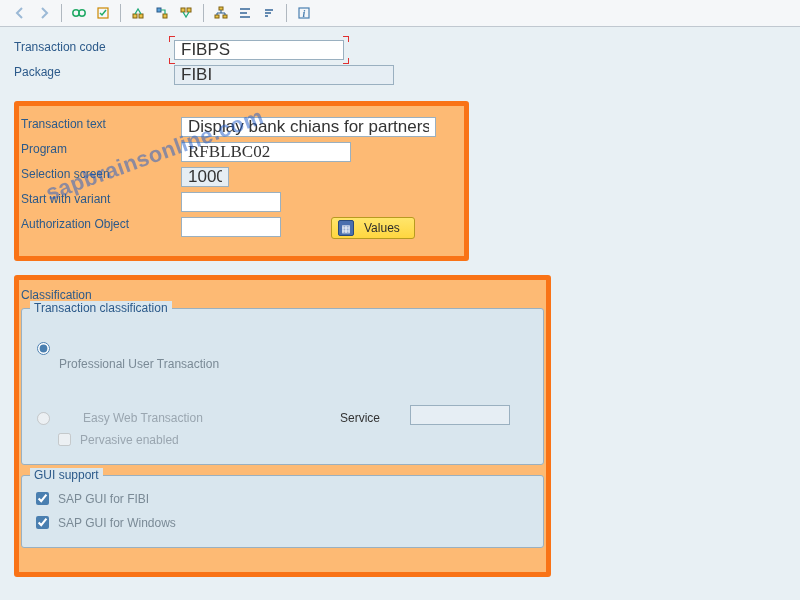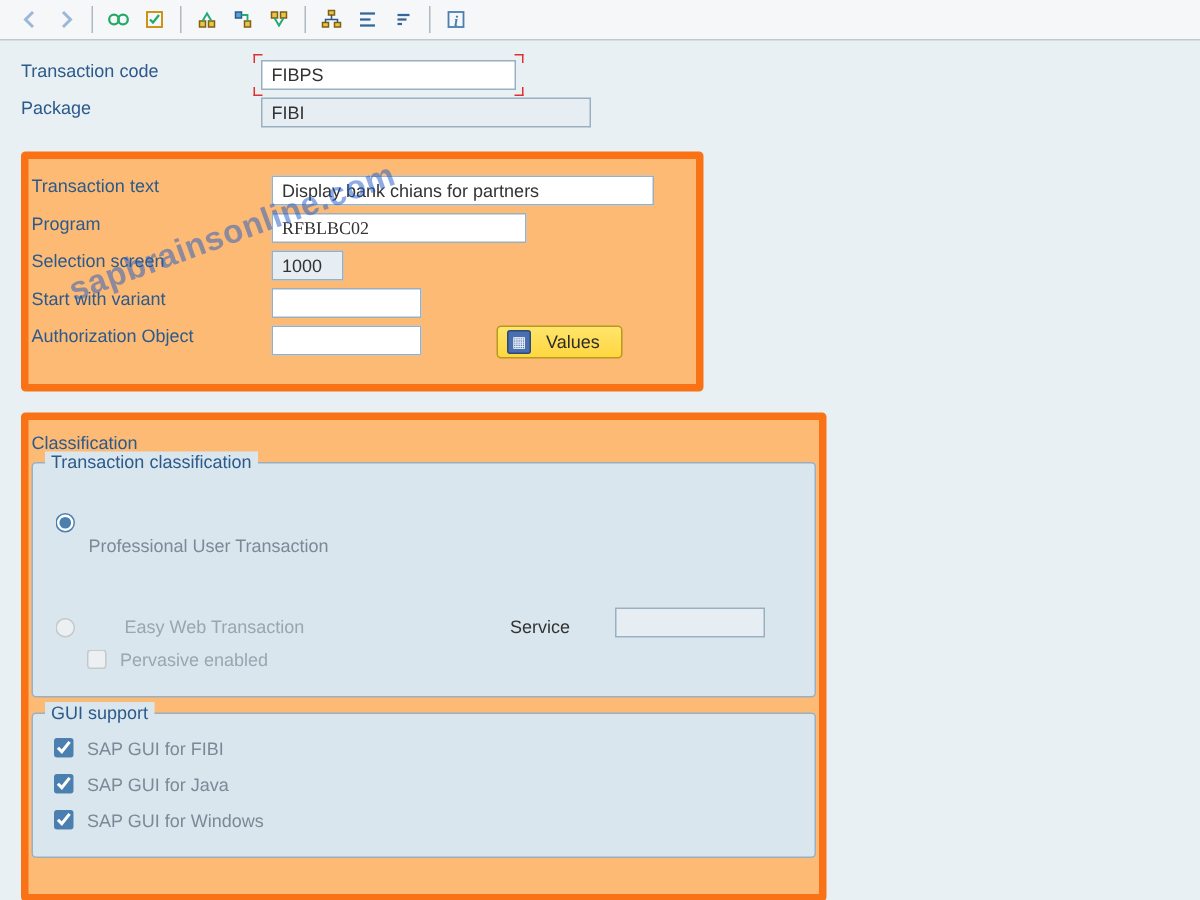--- a/index.html
+++ b/index.html
@@ -44,21 +44,21 @@
   .lbl {
     width: 160px;
     color: #2c5a8a;
   }
   .inp {
     border: 1px solid #9ab0c0;
     background: #fff;
     height: 20px;
     padding: 1px 6px;
     font-family: inherit;
-    font-size: 12px;
+    font-size: 17px;
     color: #333;
   }
   .inp.ro { background: #e6eef4; }
   .hl-corner {
     position: absolute;
     width: 6px; height: 6px;
     border: 1px solid #e03030;
   }
   .panel {
     border: 5px solid #f97316;
@@ -285,22 +285,18 @@
     </div>
 
     <div class="groupbox">
       <span class="group-title">GUI support</span>
       <div class="check-row">
         <input type="checkbox" checked="" style="">
         <span>SAP GUI for FIBI</span>
       </div>
       <div class="check-row">
         <input type="checkbox" checked="" style="">
-        <span>SAP GUI for Java</span>
-      </div>
-      <div class="check-row">
-        <input type="checkbox" checked="" style="">
         <span>SAP GUI for Windows</span>
       </div>
     </div>
   </div>
 
 </div>
 
 </body></html>

